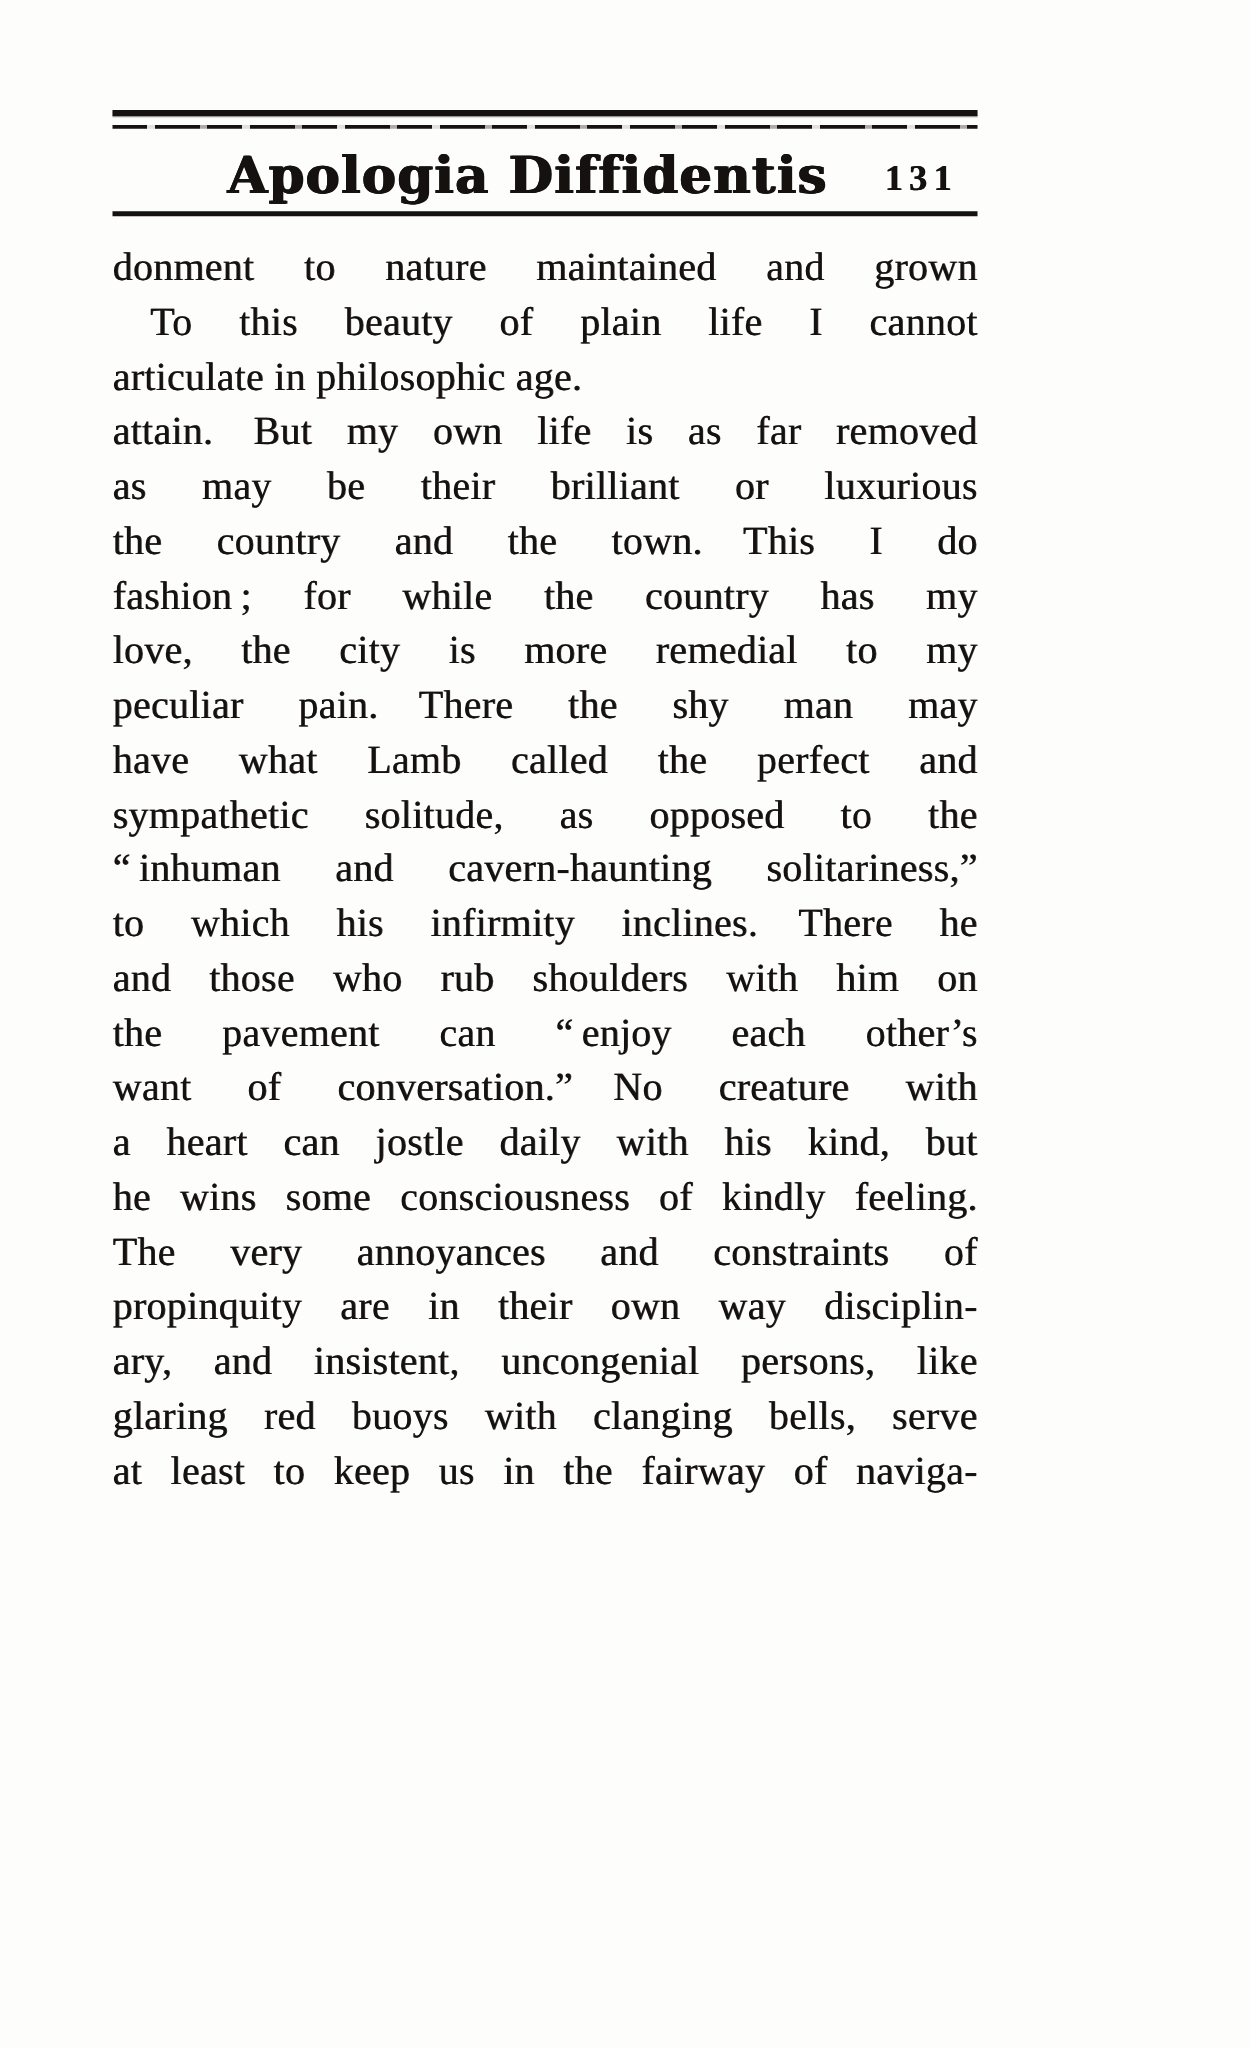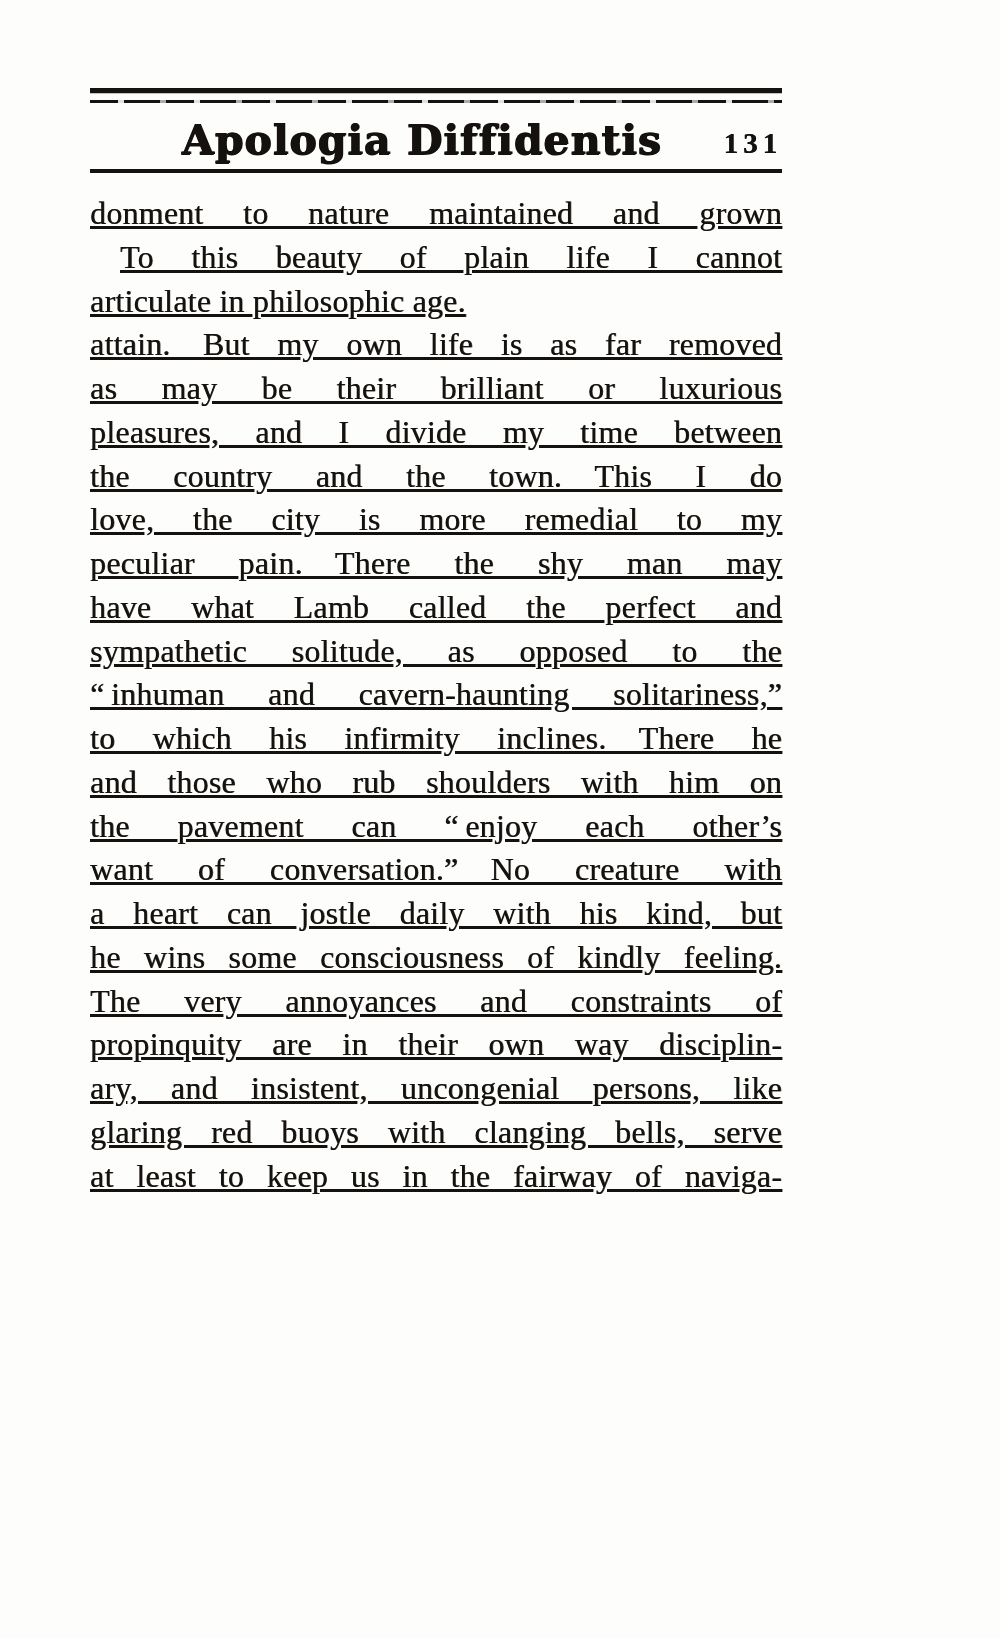--- a/index.html
+++ b/index.html
@@ -48,21 +48,21 @@
     transform: translateX(-53%);
     font-family: "DejaVu Serif", serif;
     font-weight: bold;
     font-size: 41px;
     letter-spacing: 1px;
     text-shadow: 1.2px 0 0 currentColor, 0 0.5px 0 currentColor;
     white-space: nowrap;
   }
   .page-number {
     position: absolute;
-    right: 0;
+    right: 16px;
     bottom: 9px;
     font-size: 29px;
     font-weight: bold;
     letter-spacing: 5px;
     font-variant-numeric: oldstyle-nums;
     text-shadow: 0.6px 0 0 currentColor;
     text-align: center;
   }
   .rule-mid {
     height: 4px;
@@ -76,21 +76,20 @@
     padding-top: 19px;
     font-size: 32px;
     line-height: 43.75px;
     letter-spacing: 0.2px;
     text-shadow: 0.55px 0 0 rgba(20,17,14,.8);
   }
   .line {
     text-align: justify;
     text-align-last: justify;
     white-space: normal;
-    text-decoration: underline;
   }
   .line.flush {
     text-align: left;
     text-align-last: auto;
   }
   .line.indent {
     text-indent: 30px;
   }
 </style>
 </head>
@@ -107,22 +106,22 @@
     </div>
     <div class="rule-mid"></div>
   </div>
 
   <main class="body-text">
     <div class="line">donment to nature maintained and grown</div>
     <div class="line indent">To this beauty of plain life I cannot</div>
     <div class="line flush">articulate in philosophic age.</div>
     <div class="line">attain. But my own life is as far removed</div>
     <div class="line">as may be their brilliant or luxurious</div>
-    <div class="line">pleasures, and I divide my time between</div>
     <div class="line">the country and the town. This I do</div>
+    <div class="line">fashion ; for while the country has my</div>
     <div class="line">love, the city is more remedial to my</div>
     <div class="line">peculiar pain. There the shy man may</div>
     <div class="line">have what Lamb called the perfect and</div>
     <div class="line">sympathetic solitude, as opposed to the</div>
     <div class="line">“ inhuman and cavern-haunting solitariness,”</div>
     <div class="line">to which his infirmity inclines. There he</div>
     <div class="line">and those who rub shoulders with him on</div>
     <div class="line">the pavement can “ enjoy each other’s</div>
     <div class="line">want of conversation.” No creature with</div>
     <div class="line">a heart can jostle daily with his kind, but</div>

